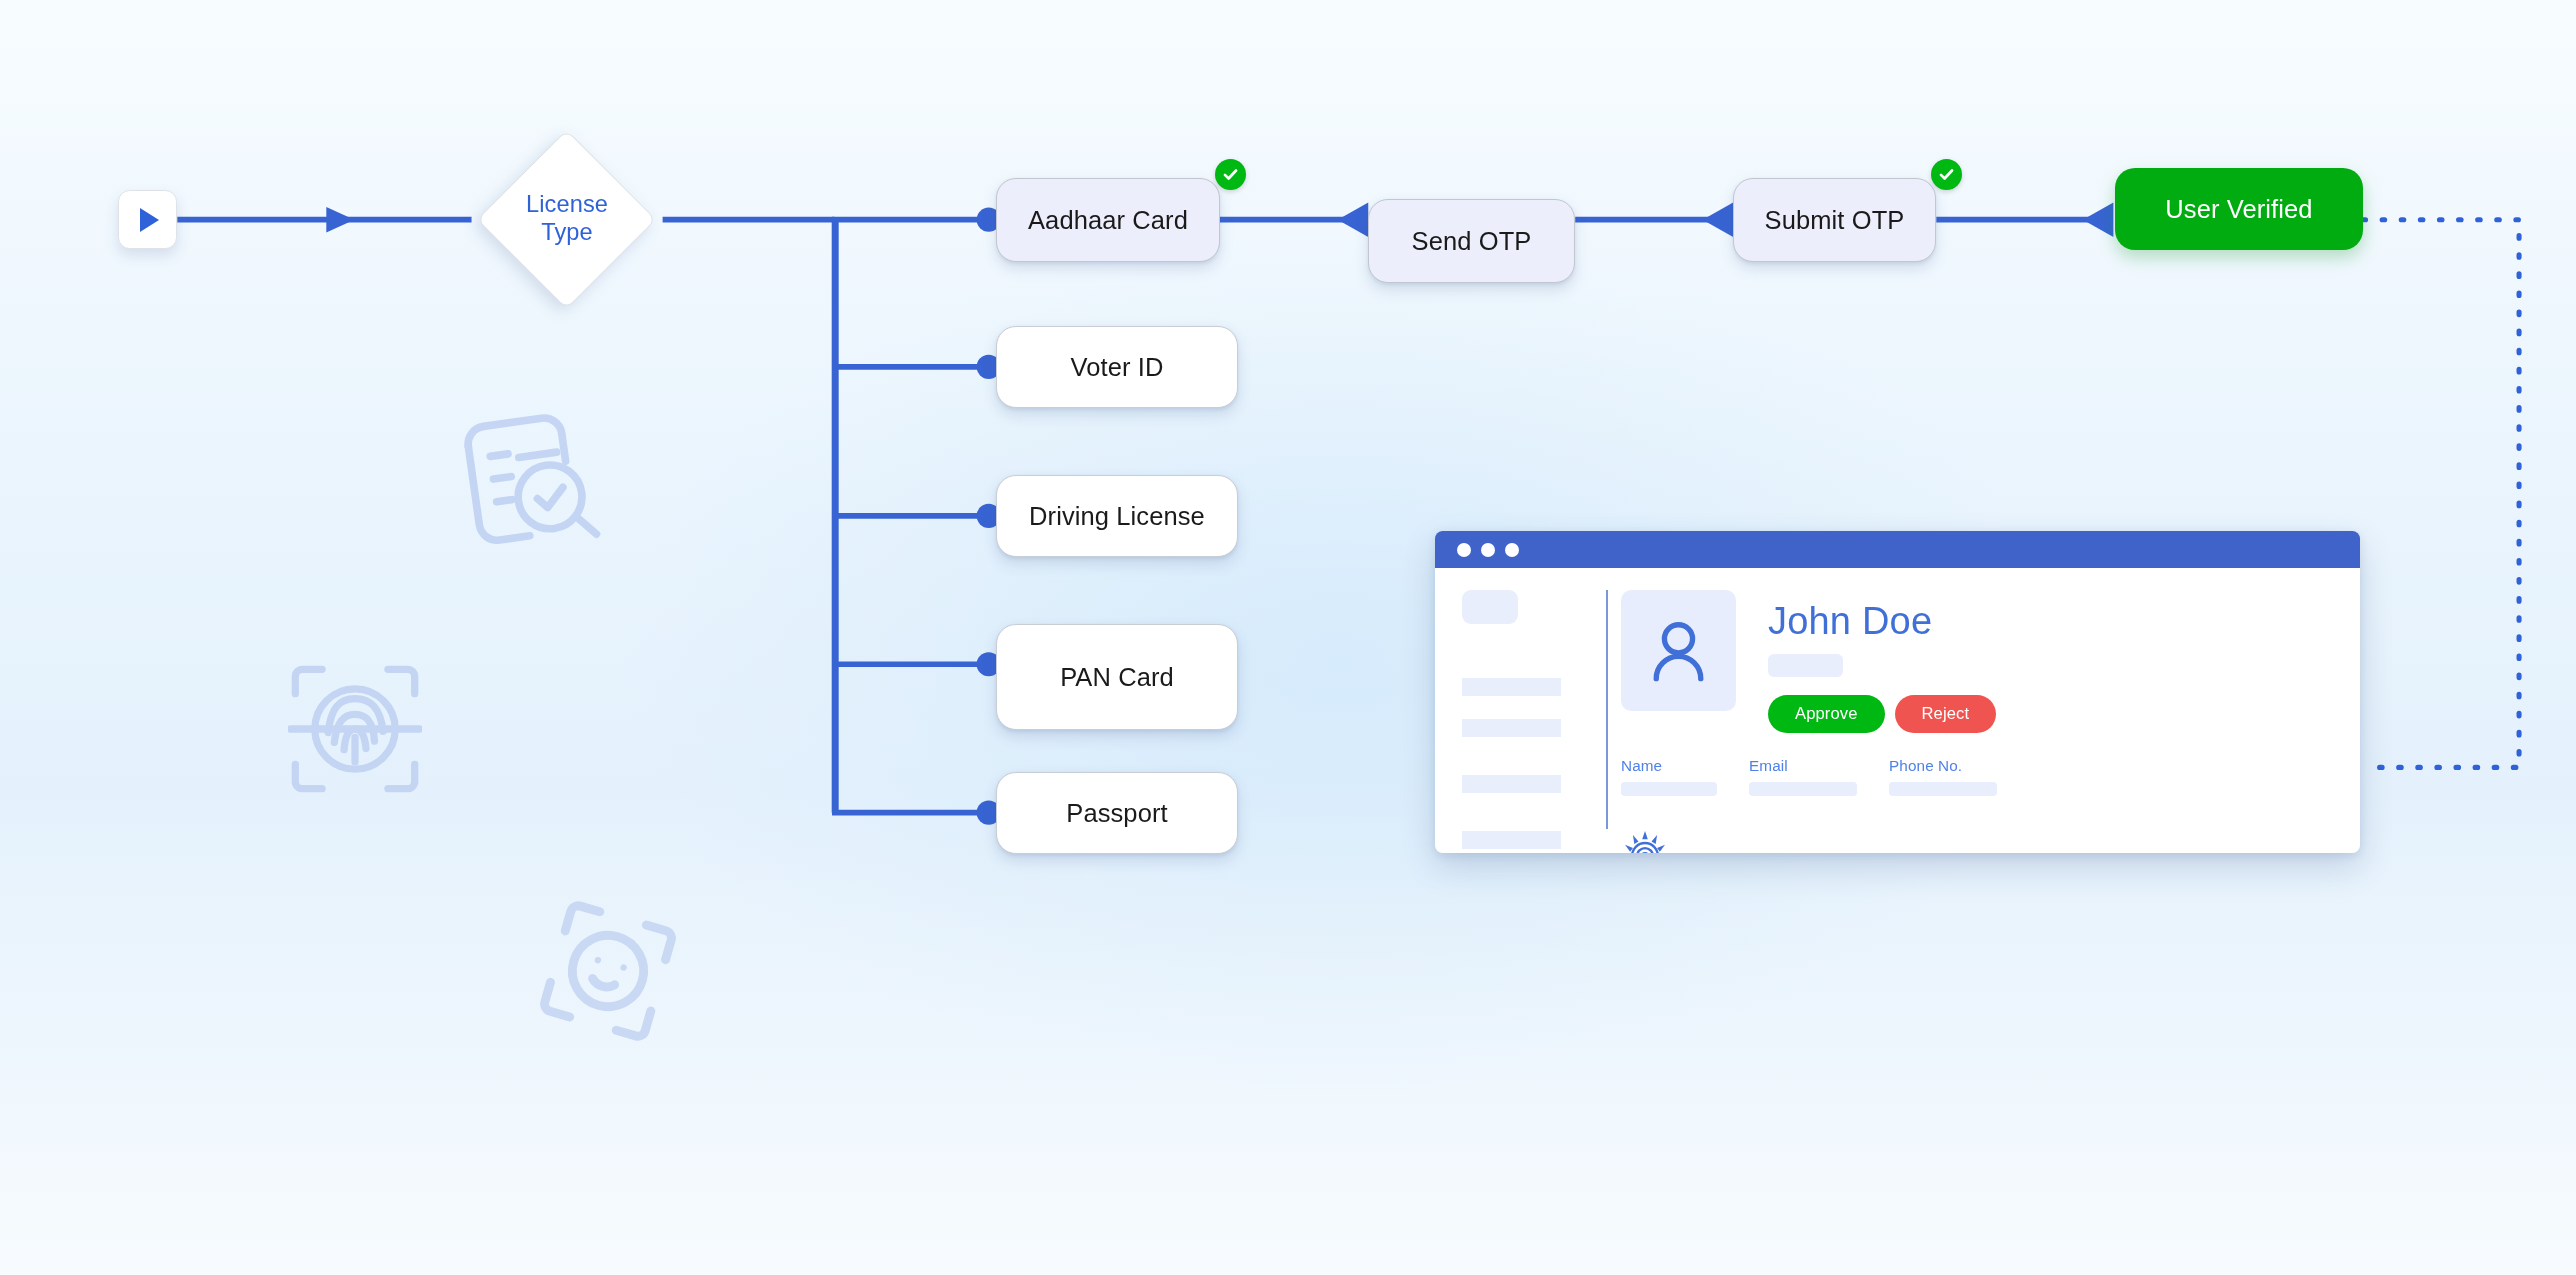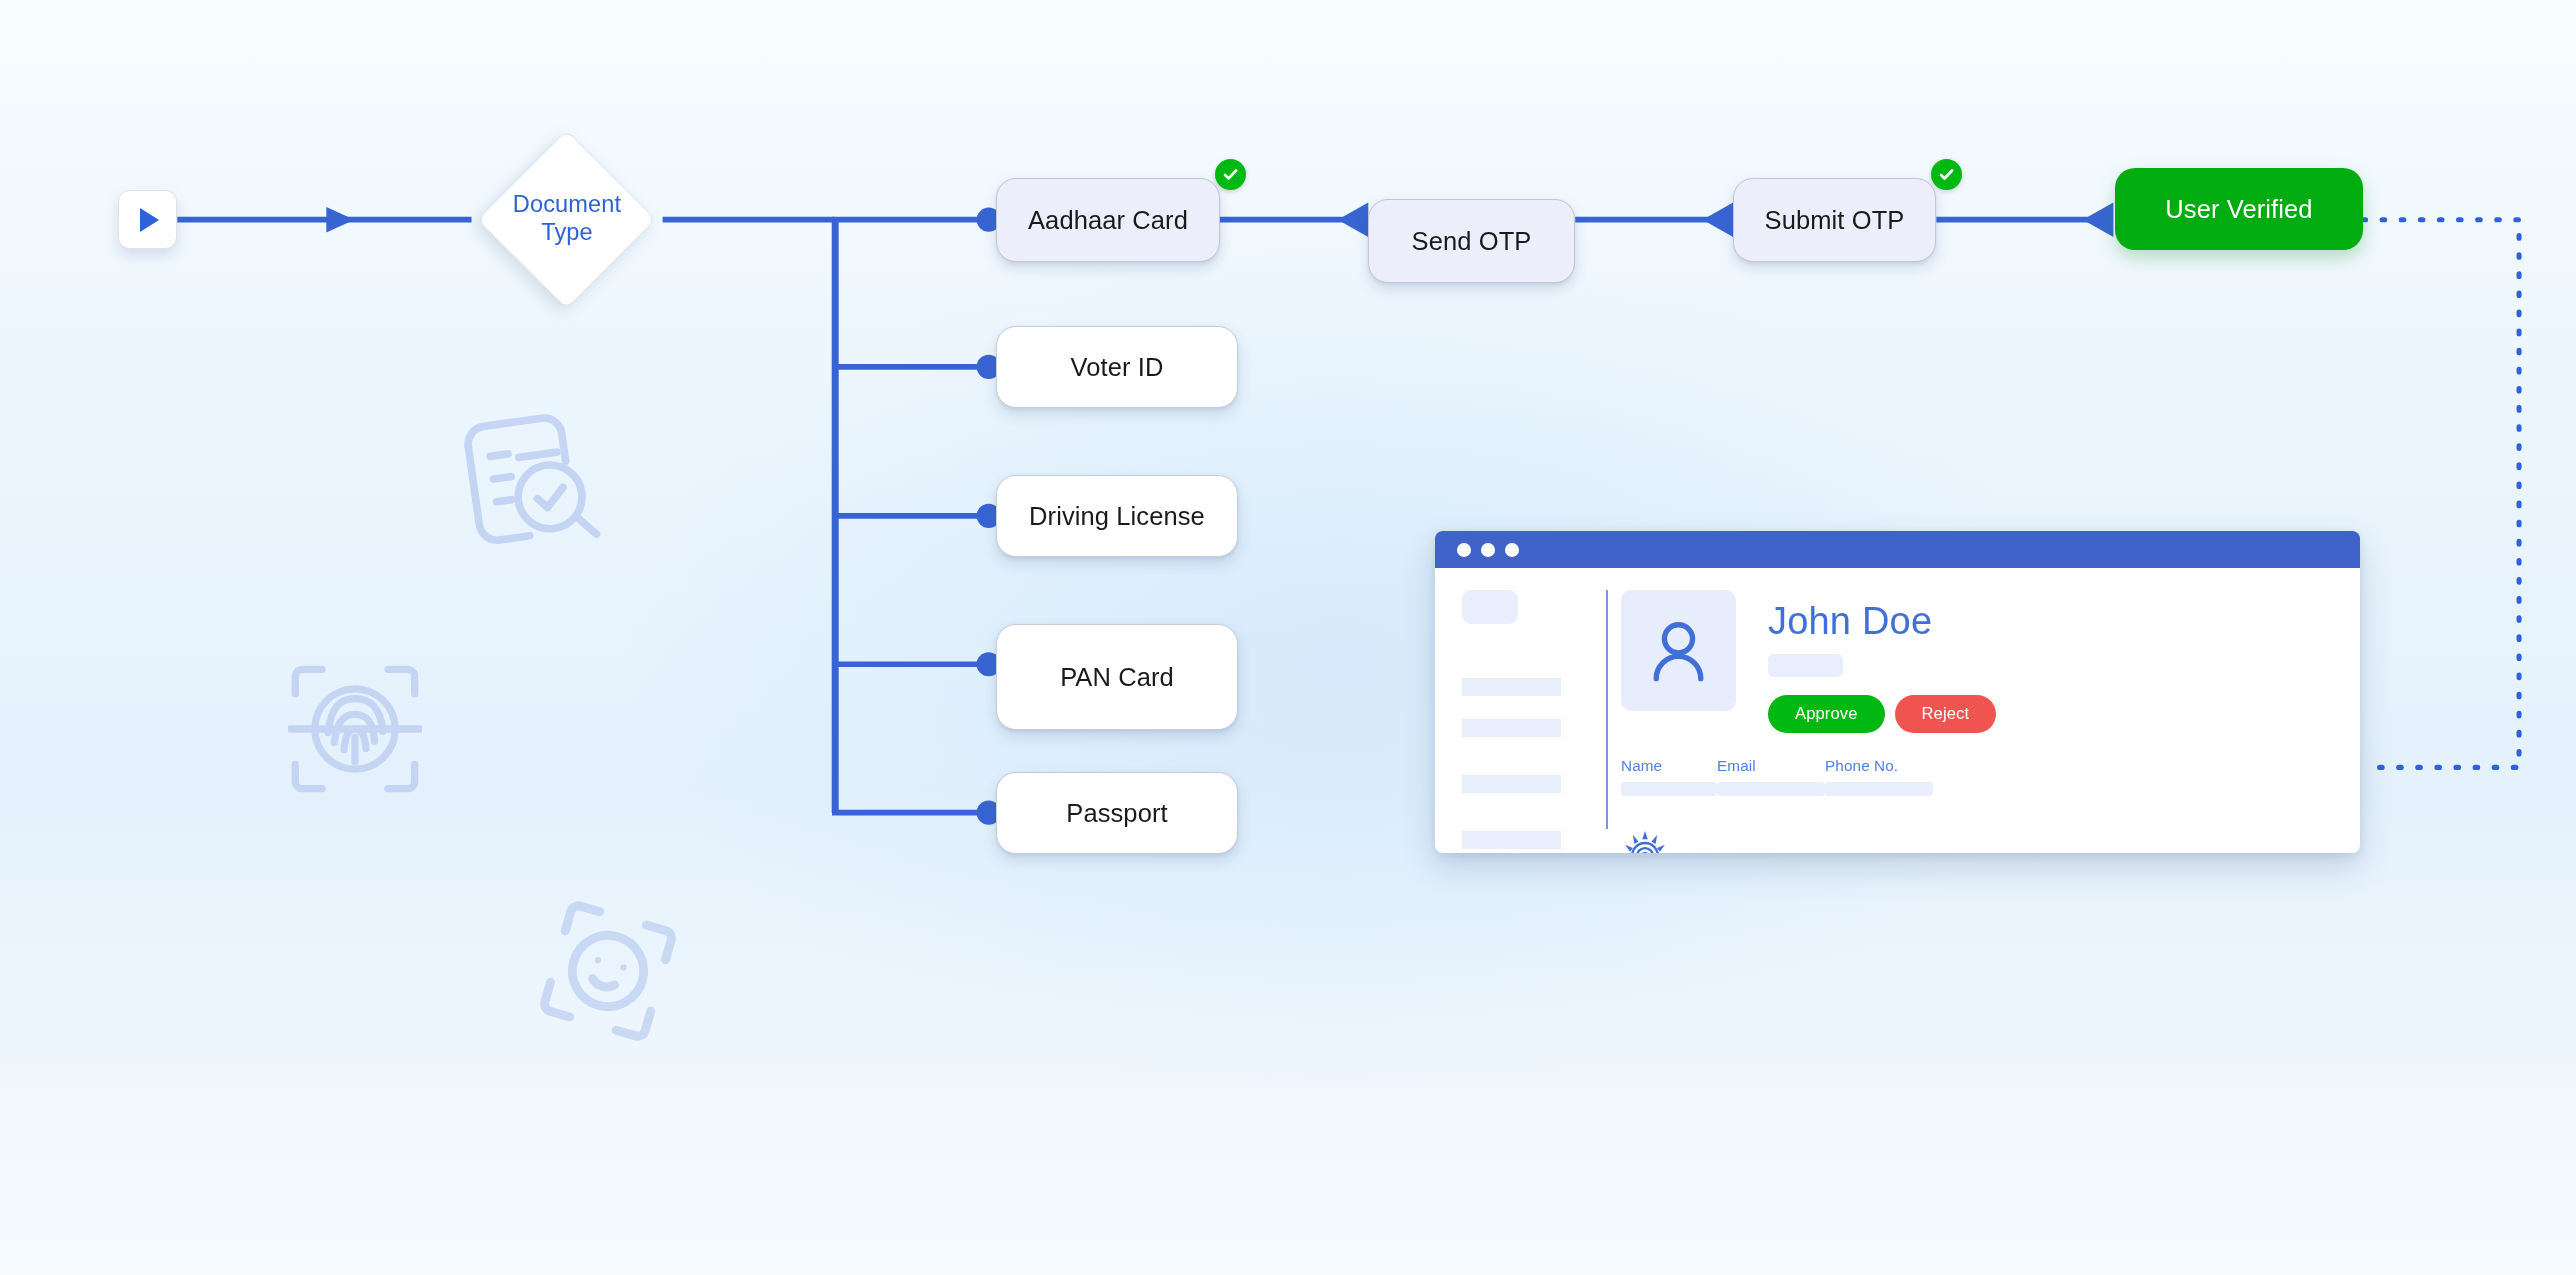--- a/index.html
+++ b/index.html
@@ -125,21 +125,21 @@
     border:none; border-radius:636px;
     font-size:16.6px; color:#ffffff;
     padding:9px 27px;
     font-family:"Liberation Sans", sans-serif;
     cursor:pointer;
     letter-spacing:0.1px;
   }
   .pill.approve { background:#00b812; }
   .pill.reject  { background:#ef5450; }
 
-  #fields-row { display:flex; margin-top:24px; }
+  #fields-row { display:flex; gap:32px; margin-top:24px; }
   .field { }
   .field-label { font-size:15.3px; color:#5081e8; letter-spacing:0.1px; }
   .field-box { margin-top:7px; height:14px; border-radius:3.8px; background:#e9eefd; }
   .fw-1 { width:96px; } .fw-2 { width:108px; } .fw-3 { width:108px; }
 
   #aadhaar-brand { margin-top:34px; display:flex; flex-direction:column; align-items:flex-start; width:64px; }
   #aadhaar-brand svg { width:48px; height:39px; display:block; }
 
   .deco { position:absolute; pointer-events:none; opacity:.95; }
 </style>
@@ -296,21 +296,21 @@
 
     <path d="M3710 345 H3955 V1205 H3710" fill="none" stroke="#2f62d8" stroke-width="8" stroke-linecap="round" stroke-dasharray="4 26"></path>
   </svg>
 
   <div class="start-node" style="left:118px; top:190px;">
     <div class="play-tri"></div>
   </div>
 
   <div class="diamond" style="left:503px; top:156px;"></div>
   <div class="diamond-label" style="left:484px; top:191px;">
-    <div>Document</div>
+    <div>License</div>
     <div>Type</div>
   </div>
 
   <div class="node lav" style="left:996px; top:178px; width:224px; height:84px;">
     <span>Aadhaar Card</span>
   </div>
   <div class="check-badge" style="left:1215px; top:159px;">
     <svg viewBox="0 0 24 24" fill="none" stroke="#ffffff" stroke-width="3.4" stroke-linecap="round" stroke-linejoin="round">
       <path d="M5 12.5l4.6 4.6L19 7"></path>
     </svg>

